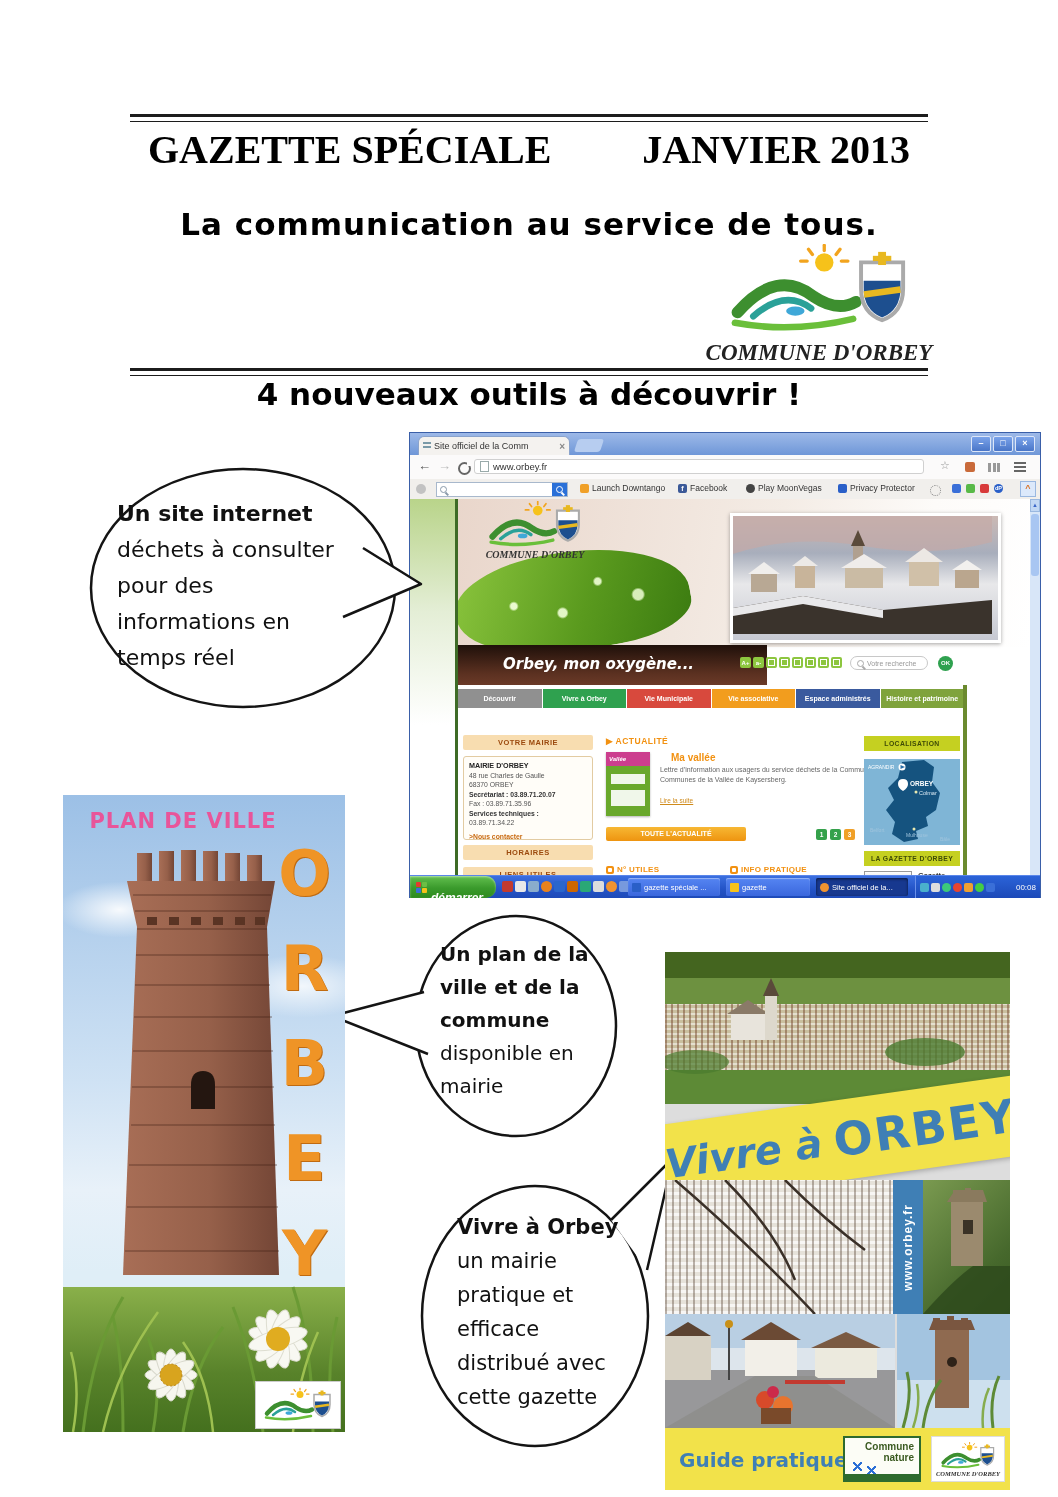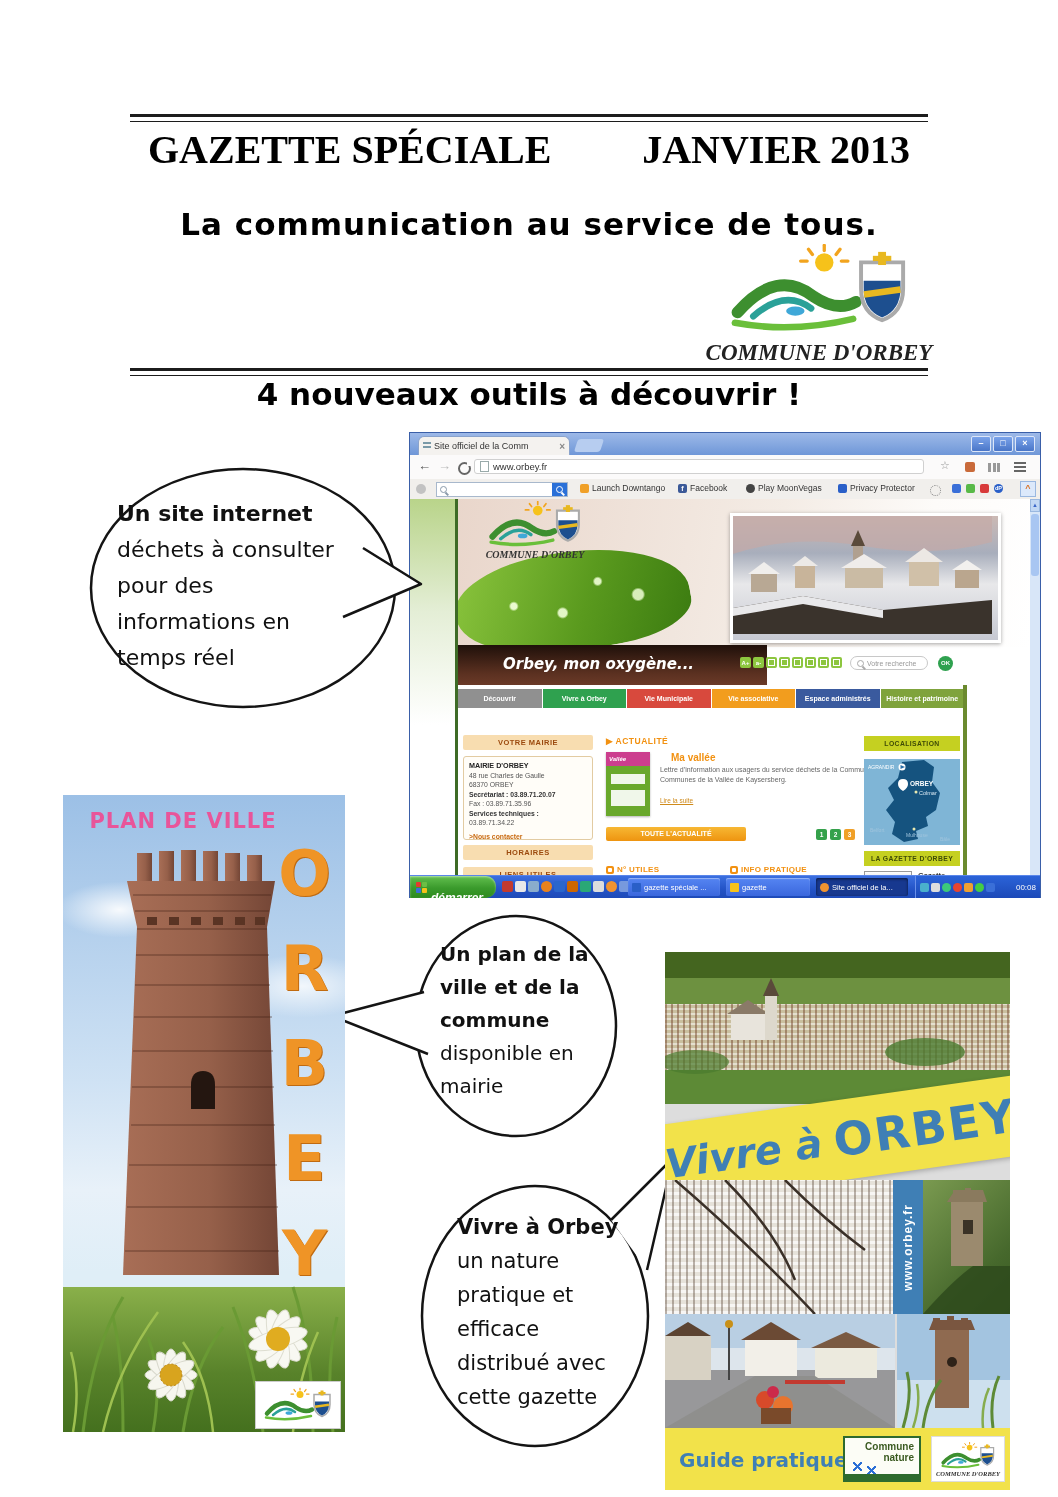--- a/index.html
+++ b/index.html
@@ -518,21 +518,21 @@
     </div>
   </div>
 
   <div class="abs" style="left:415px;top:1148px;width:265px;height:302px;">
     <svg class="bubble-svg" width="265" height="302">
       <ellipse cx="120" cy="168" rx="113" ry="130" fill="#fff" stroke="#141414" stroke-width="2.5"></ellipse>
       <path d="M196,72 L258,10 L232,122" fill="#fff" stroke="#141414" stroke-width="2.5" stroke-linejoin="round"></path>
     </svg>
     <div class="bubble-text" style="left:42px;top:62px;font-size:21px;line-height:34px;">
       <div class="b">Vivre à Orbey</div>
-      <div>un nature</div>
+      <div>un mairie</div>
       <div>pratique et</div>
       <div>efficace</div>
       <div>distribué avec</div>
       <div>cette gazette</div>
     </div>
   </div>
 
   <div class="abs" id="plancover">
     <svg class="abs" width="282" height="637" style="left:0;top:0;">
       <defs>

